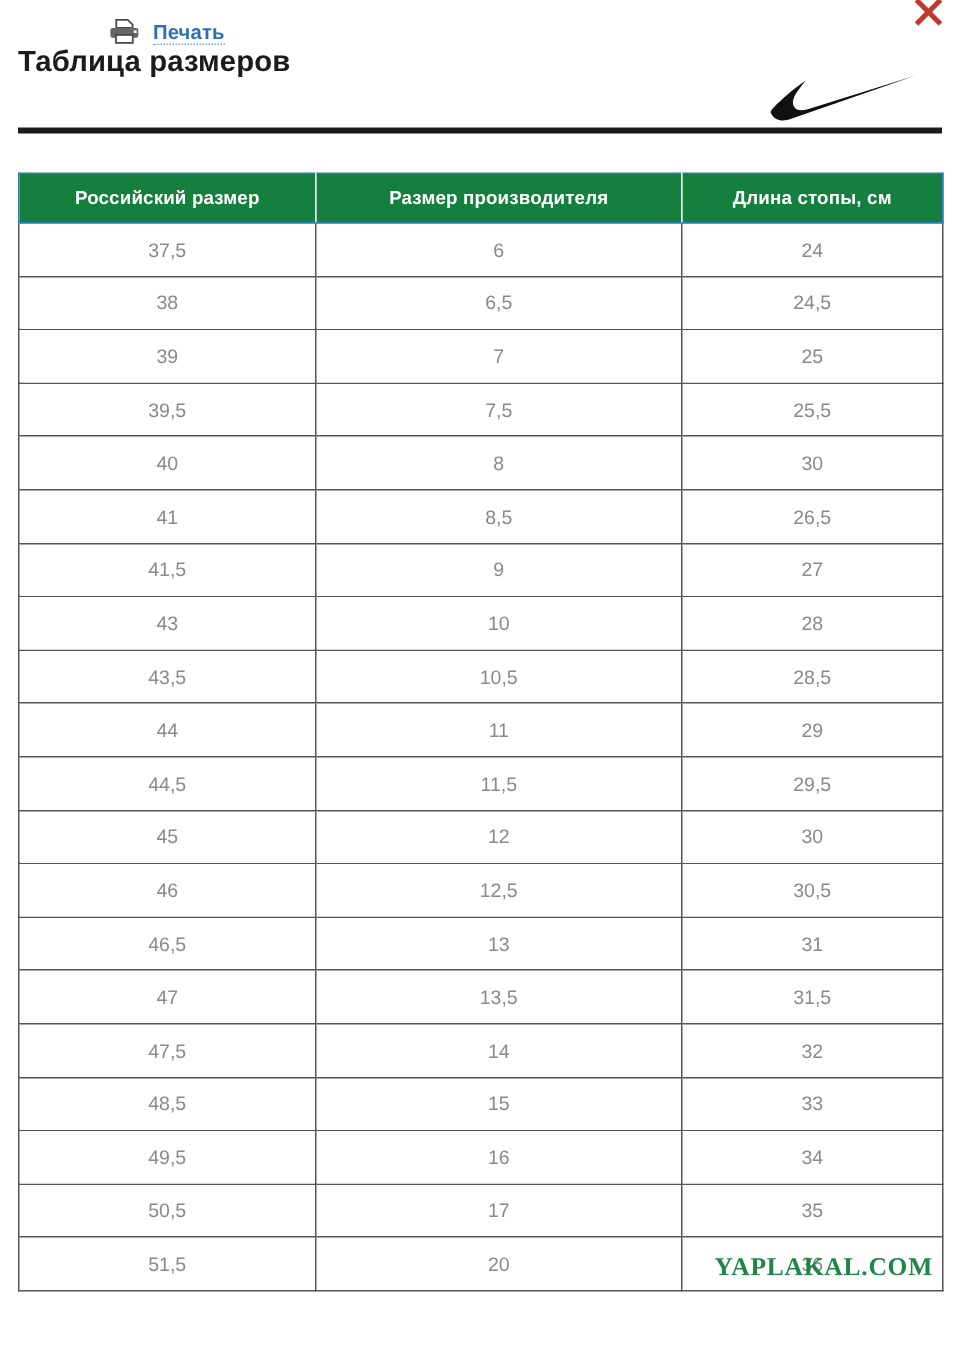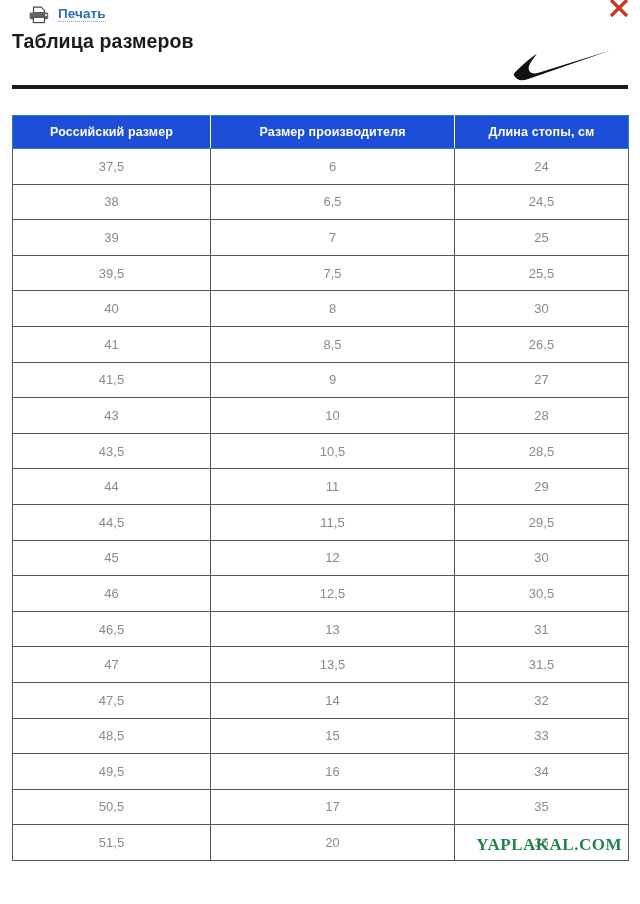--- a/index.html
+++ b/index.html
@@ -16,22 +16,23 @@
     position: relative;
   }
 
   
   .print-bar {
     position: relative;
     height: 30px;
     padding: 6px 0 0 28px;
     box-sizing: border-box;
     display: flex;
-    align-items: flex-start;
+    align-items: flex-end;
     gap: 8px;
+    margin-left: 44px;
   }
   .printer-icon {
     width: 22px;
     height: 18px;
     display: block;
     flex: 0 0 auto;
   }
   .print-link {
     color: #2f6fb5;
     font-size: 13.5px;
@@ -91,21 +92,21 @@
   table.size-table {
     width: 100%;
     border-collapse: collapse;
     table-layout: fixed;
   }
   table.size-table col.c1 { width: 198px; }
   table.size-table col.c2 { width: 244px; }
   table.size-table col.c3 { width: 174px; }
 
   table.size-table thead th {
-    background: #1d4ed8;
+    background: #15803d;
     color: #ffffff;
     font-size: 12.5px;
     font-weight: 700;
     height: 32px;
     text-align: center;
     vertical-align: middle;
     border: 1px solid #2e7cba;
     border-right-color: #ffffff;
     letter-spacing: .1px;
     padding: 0 4px;

